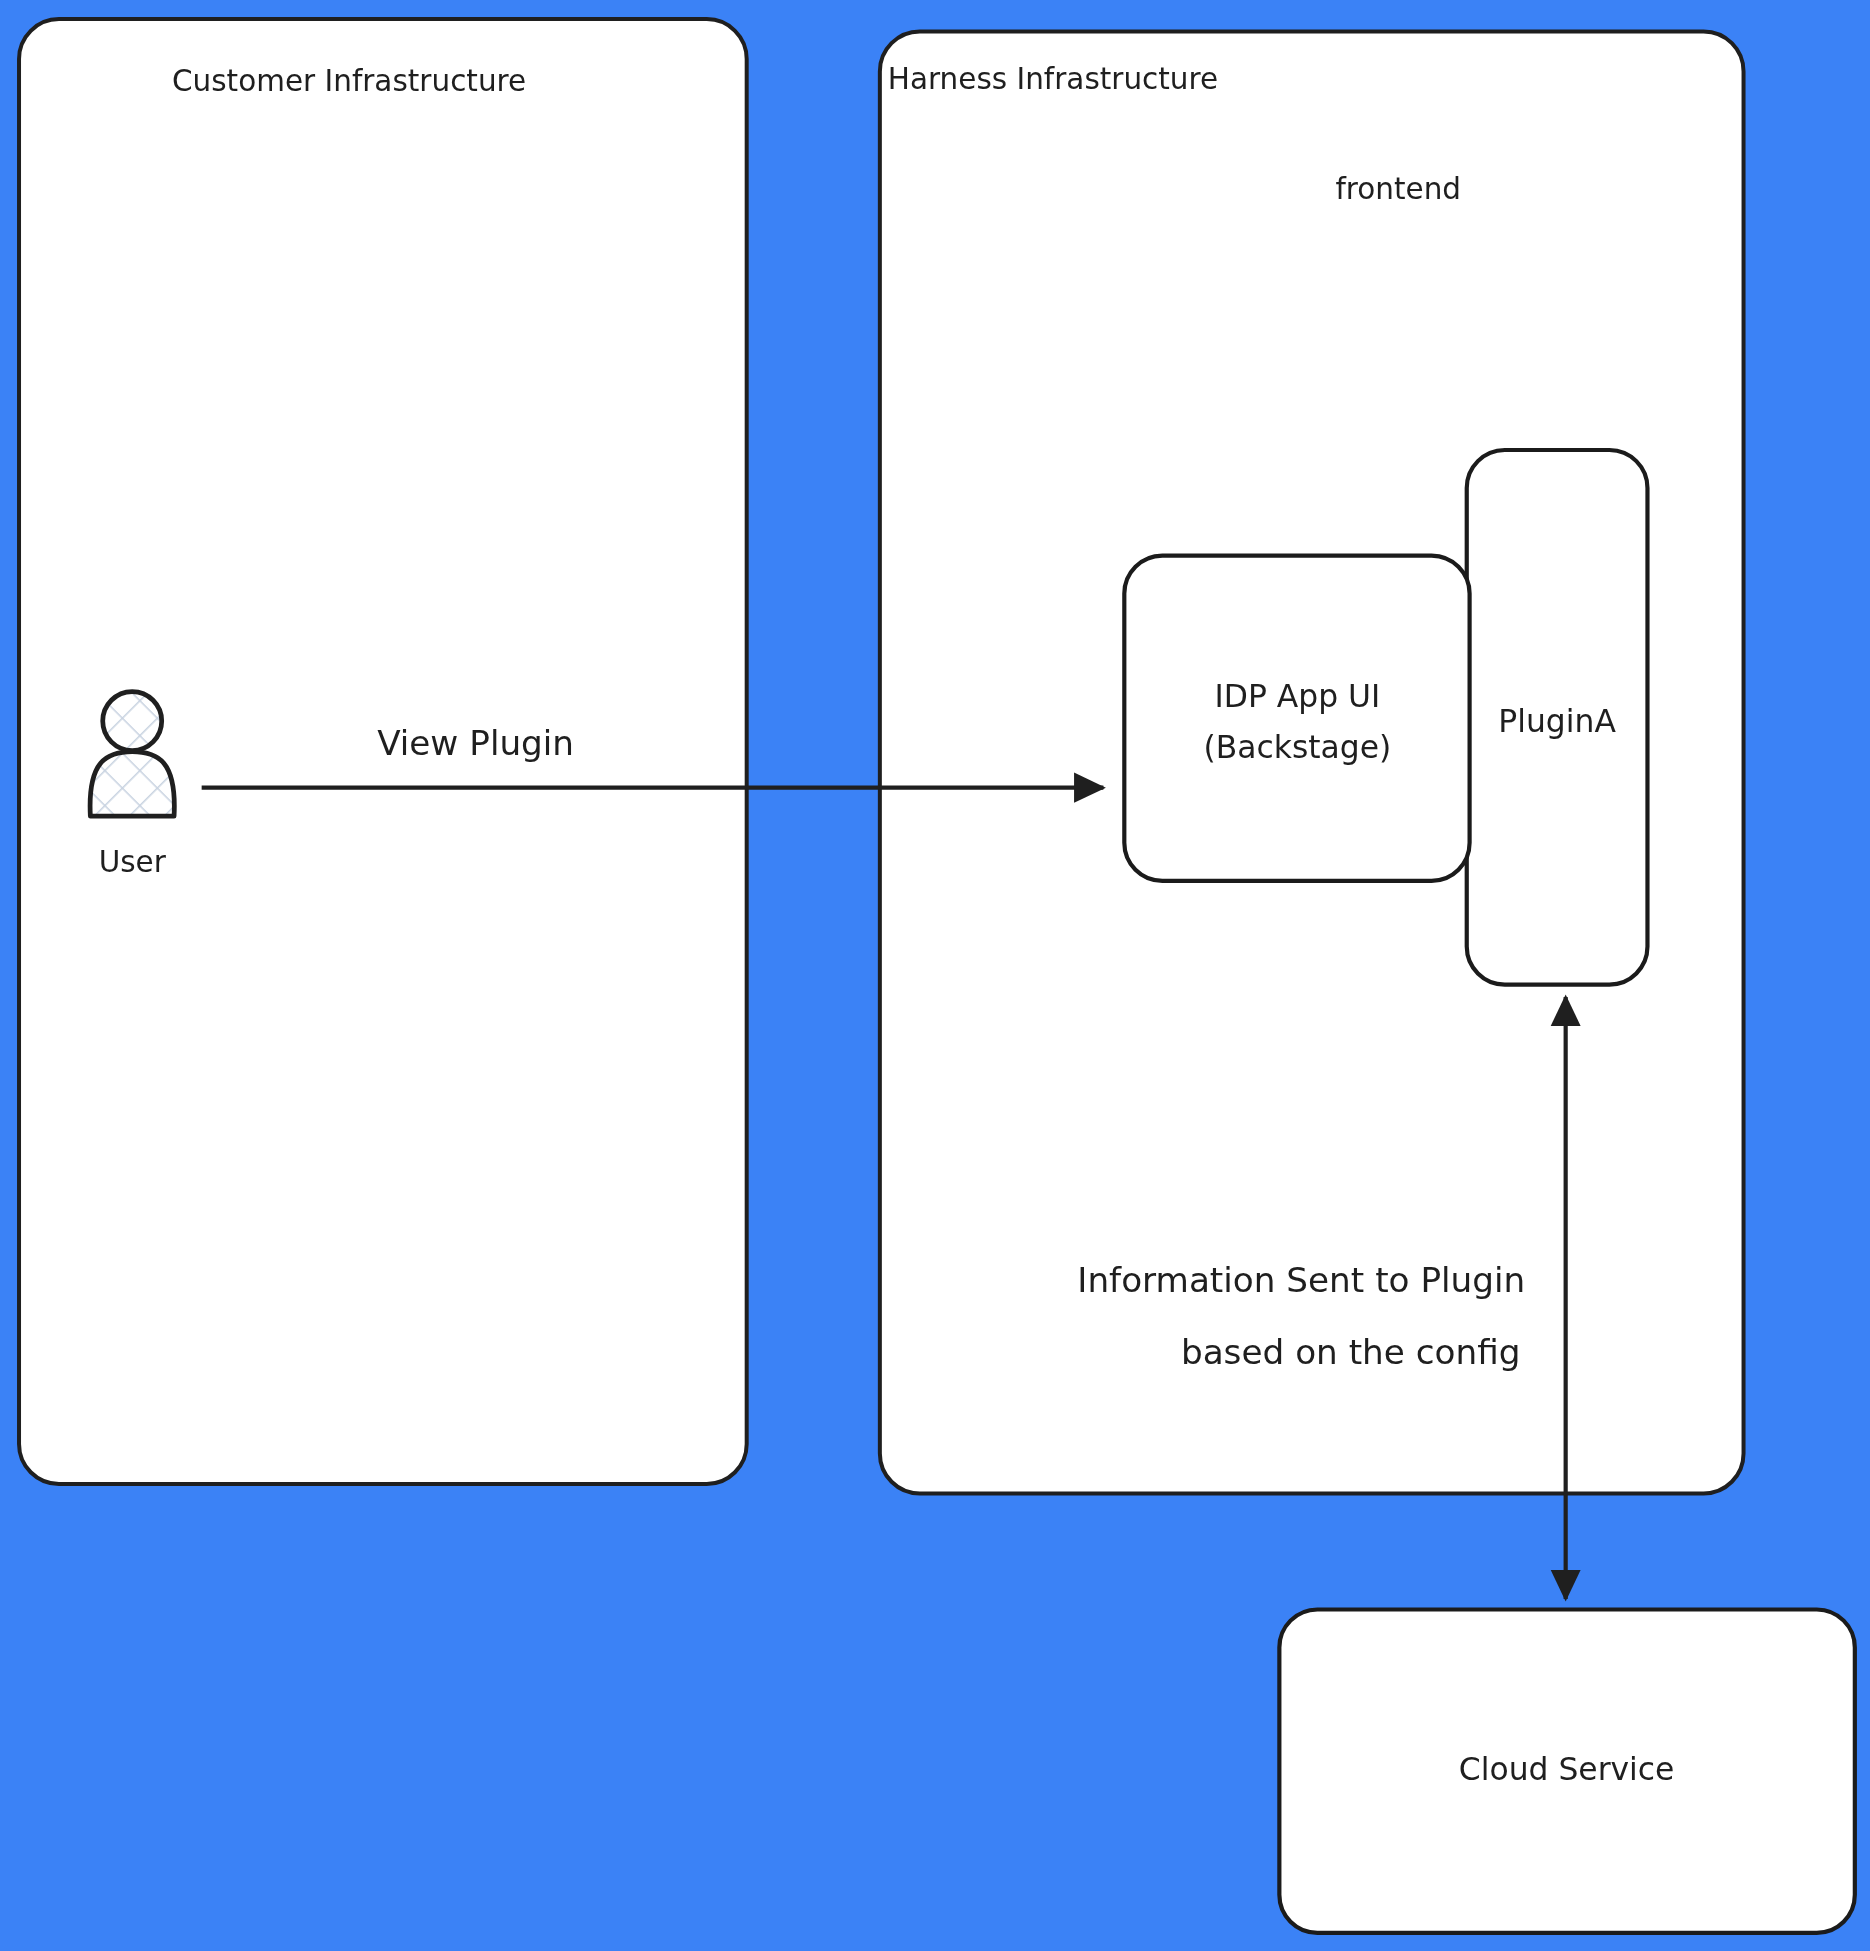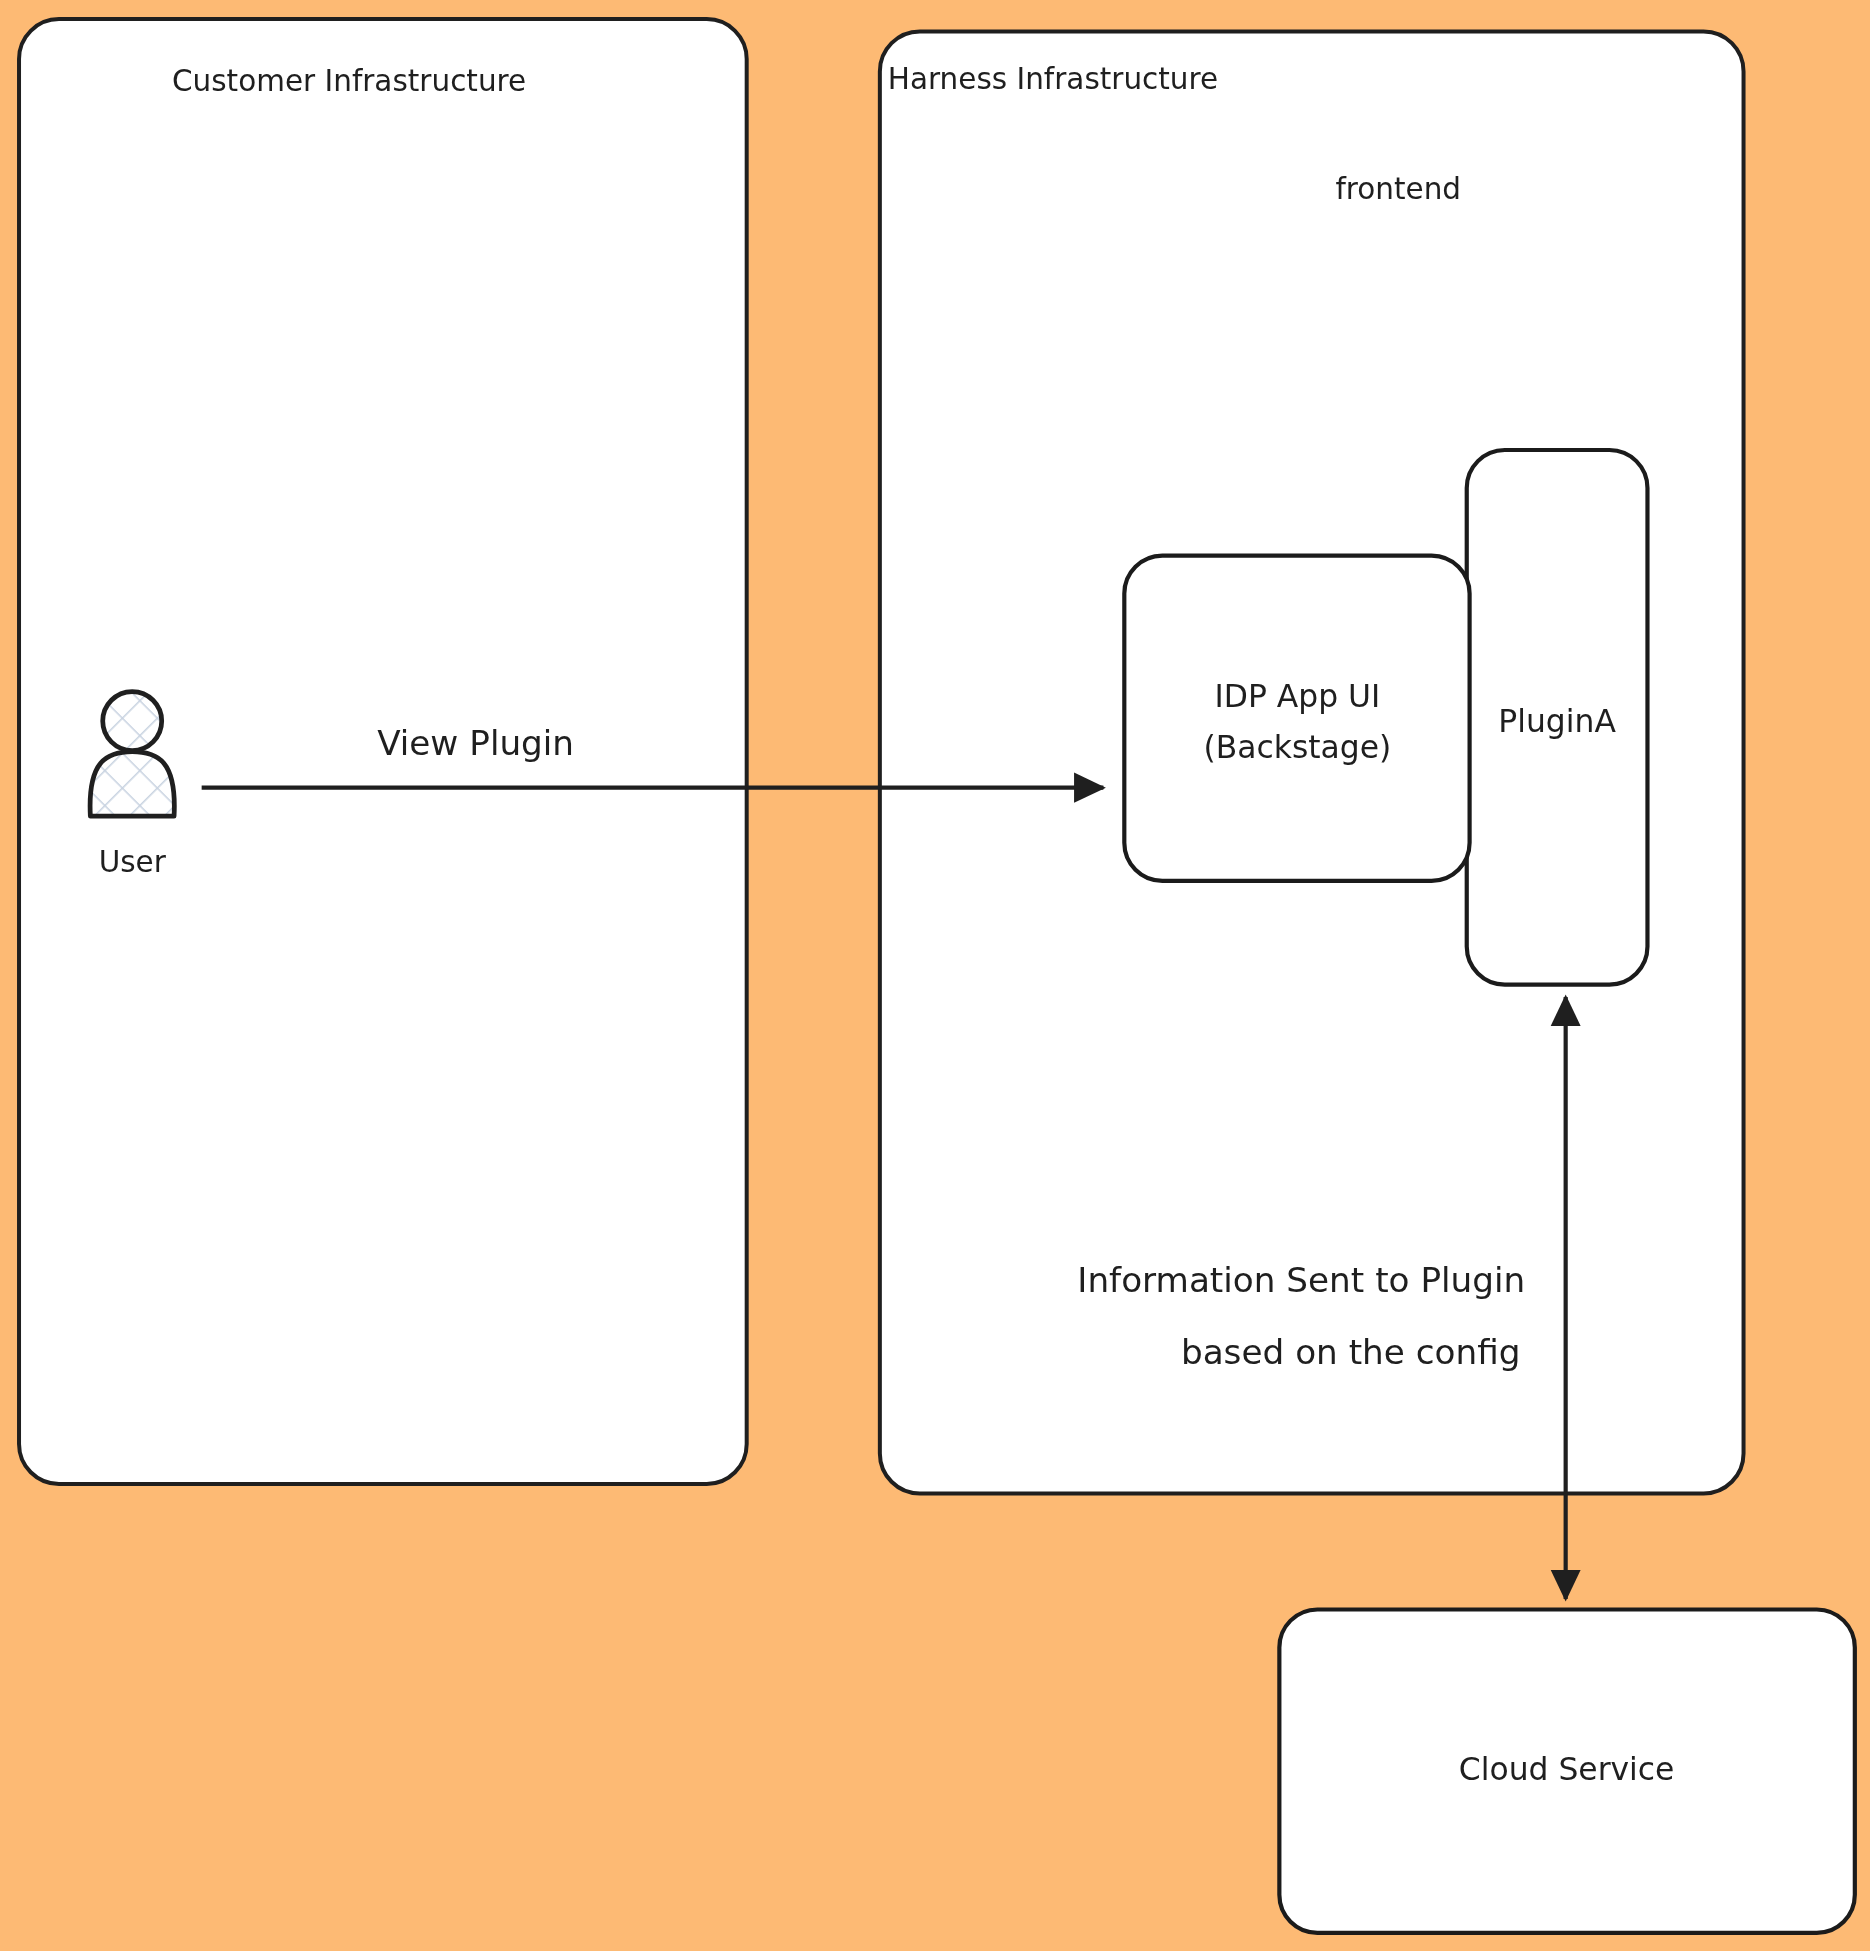--- a/index.html
+++ b/index.html
@@ -71,21 +71,21 @@
   .actor-shape {
     stroke: #1f1f1f;
     stroke-width: 5;
     stroke-linecap: round;
     stroke-linejoin: round;
   }
 </style>
 </head>
 <body>
 
-<div id="canvas" style="background: #fdba74;">
+<div id="canvas" style="background: #3b82f6;">
 
   <svg id="diagram-svg" viewBox="0 0 1967 2052" xmlns="http://www.w3.org/2000/svg">
 
     <defs>
       <pattern id="crosshatch" width="26" height="26" patternUnits="userSpaceOnUse" patternTransform="rotate(45)">
         <rect width="26" height="26" fill="#ffffff"></rect>
         <path d="M 0 0 L 0 26" stroke="#c7d2e0" stroke-width="3.2"></path>
         <path d="M 0 0 L 26 0" stroke="#c7d2e0" stroke-width="3.2"></path>
       </pattern>
 

